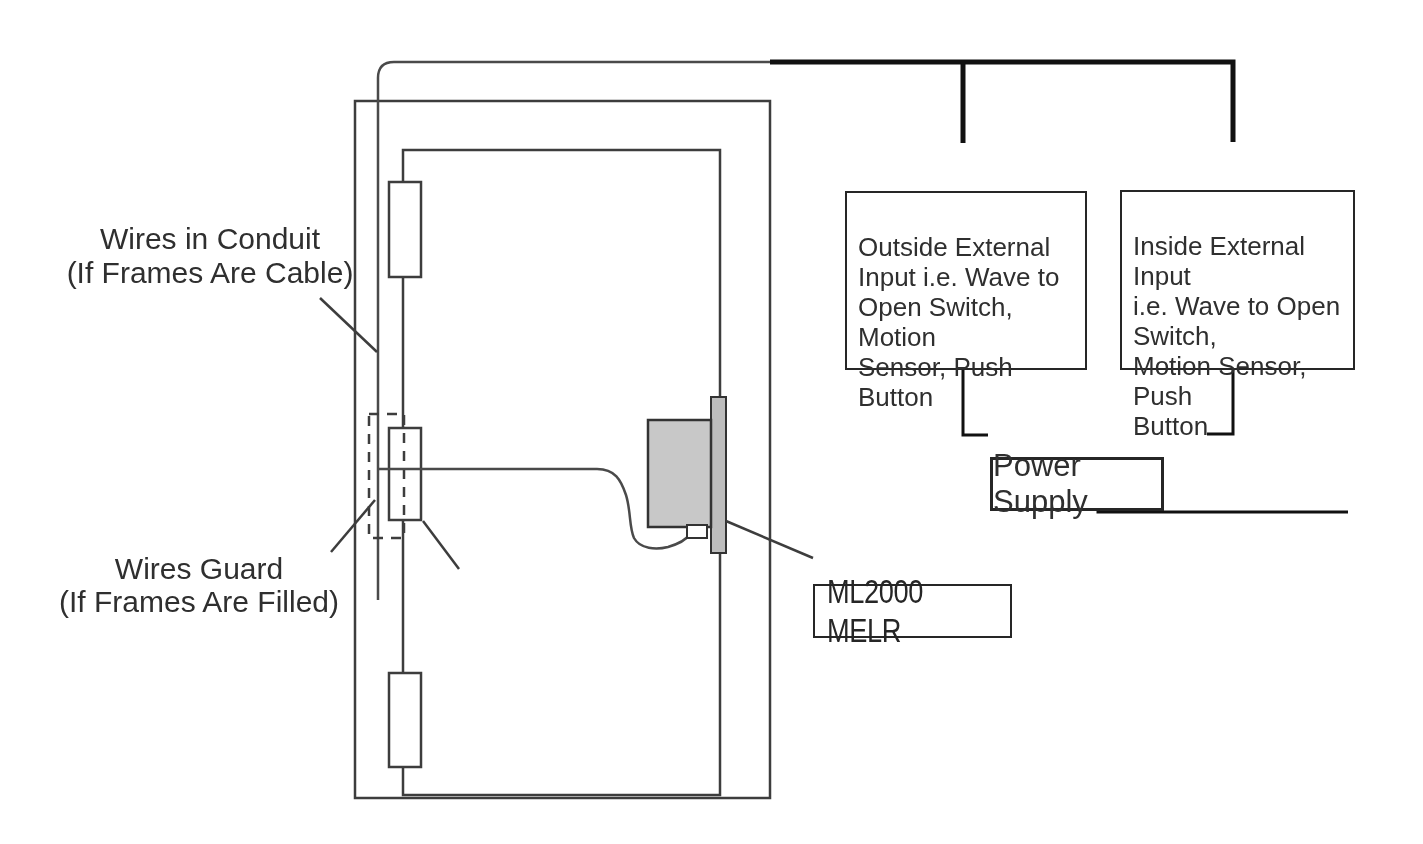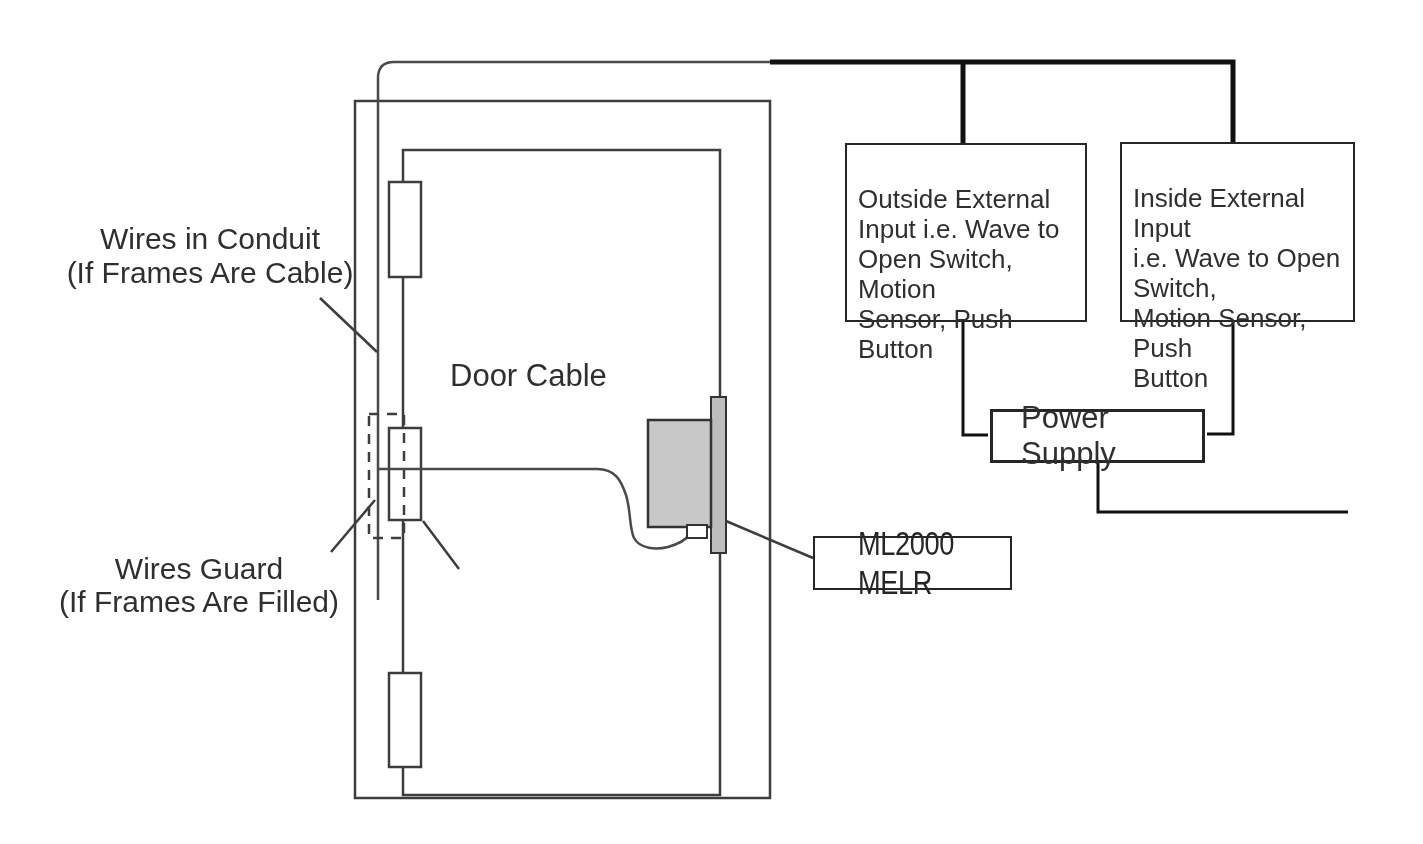--- a/index.html
+++ b/index.html
@@ -7,26 +7,26 @@
     position:relative;width:1423px;height:844px;background:#ffffff;overflow:hidden;
     font-family:"Liberation Sans",sans-serif;color:#2f2f2f;
   }
   svg#linework{position:absolute;left:0;top:0;}
   .label{position:absolute;white-space:pre-line;color:#2f2f2f;}
   .lbl-center{text-align:center;}
   .wires-conduit{left:62px;top:222px;width:296px;font-size:30px;line-height:34px;}
   .door-cable{left:450px;top:358px;font-size:31px;}
   .mortar-guard{left:40px;top:552px;width:318px;font-size:30px;line-height:33px;}
   .power-transfer{left:465px;top:572px;font-size:29px;line-height:36px;}
-  .box{position:absolute;box-sizing:border-box;border:2px solid #262626;background:#ffffff;}
+  .box{position:absolute;box-sizing:border-box;border:2px solid #262626;background:#ffffff;margin-top:48px;}
   .outside-box{left:845px;top:143px;width:242px;height:179px;padding:9px 4px 0 11px;font-size:26px;line-height:30px;}
   .inside-box{left:1120px;top:142px;width:235px;height:180px;padding:9px 2px 12px 11px;font-size:26px;line-height:30px;}
-  .power-box{left:990px;top:409px;width:215px;height:54px;border-width:3px;
-             display:flex;align-items:center;justify-content:flex-start;font-size:31px;padding-left:28px;}
-  .ml-box{left:813px;top:536px;width:199px;height:54px;display:flex;align-items:center;padding-left:31px;}
+  .power-box{left:990px;top:409px;width:174px;height:54px;border-width:3px;
+             display:flex;align-items:center;justify-content:flex-start;font-size:31px;}
+  .ml-box{left:813px;top:536px;width:199px;height:54px;display:flex;align-items:center;}
   .ml-box span{display:inline-block;font-size:34px;transform:scaleX(0.80);transform-origin:0 50%;margin-left:12px;letter-spacing:-0.5px;color:#262626;}
 </style>
 </head>
 <body>
 
 <div id="stage">
 
   <svg id="linework" width="1423" height="844" viewBox="0 0 1423 844">
 
     <rect x="355" y="101" width="415" height="697" fill="none" stroke="#3d3d3d" stroke-width="2.5"></rect>
@@ -56,21 +56,20 @@
 
     <line x1="320" y1="298" x2="377" y2="352" stroke="#3d3d3d" stroke-width="2.5"></line>
     <line x1="331" y1="552" x2="375" y2="500" stroke="#3d3d3d" stroke-width="2.5"></line>
     <line x1="423" y1="521" x2="459" y2="569" stroke="#3d3d3d" stroke-width="2.5"></line>
     <line x1="726" y1="521" x2="813" y2="558" stroke="#3d3d3d" stroke-width="2.5"></line>
   </svg>
 
   <div class="label lbl-center wires-conduit">Wires in Conduit
 (If Frames Are Cable)</div>
 
-  <div class="label door-cable">Door Cable</div>
 
   <div class="label lbl-center mortar-guard">Wires Guard
 (If Frames Are Filled)</div>
 
 
   <div class="box outside-box label">
     <span>Outside External
 Input i.e. Wave to
 Open Switch, Motion
 Sensor, Push Button</span>

